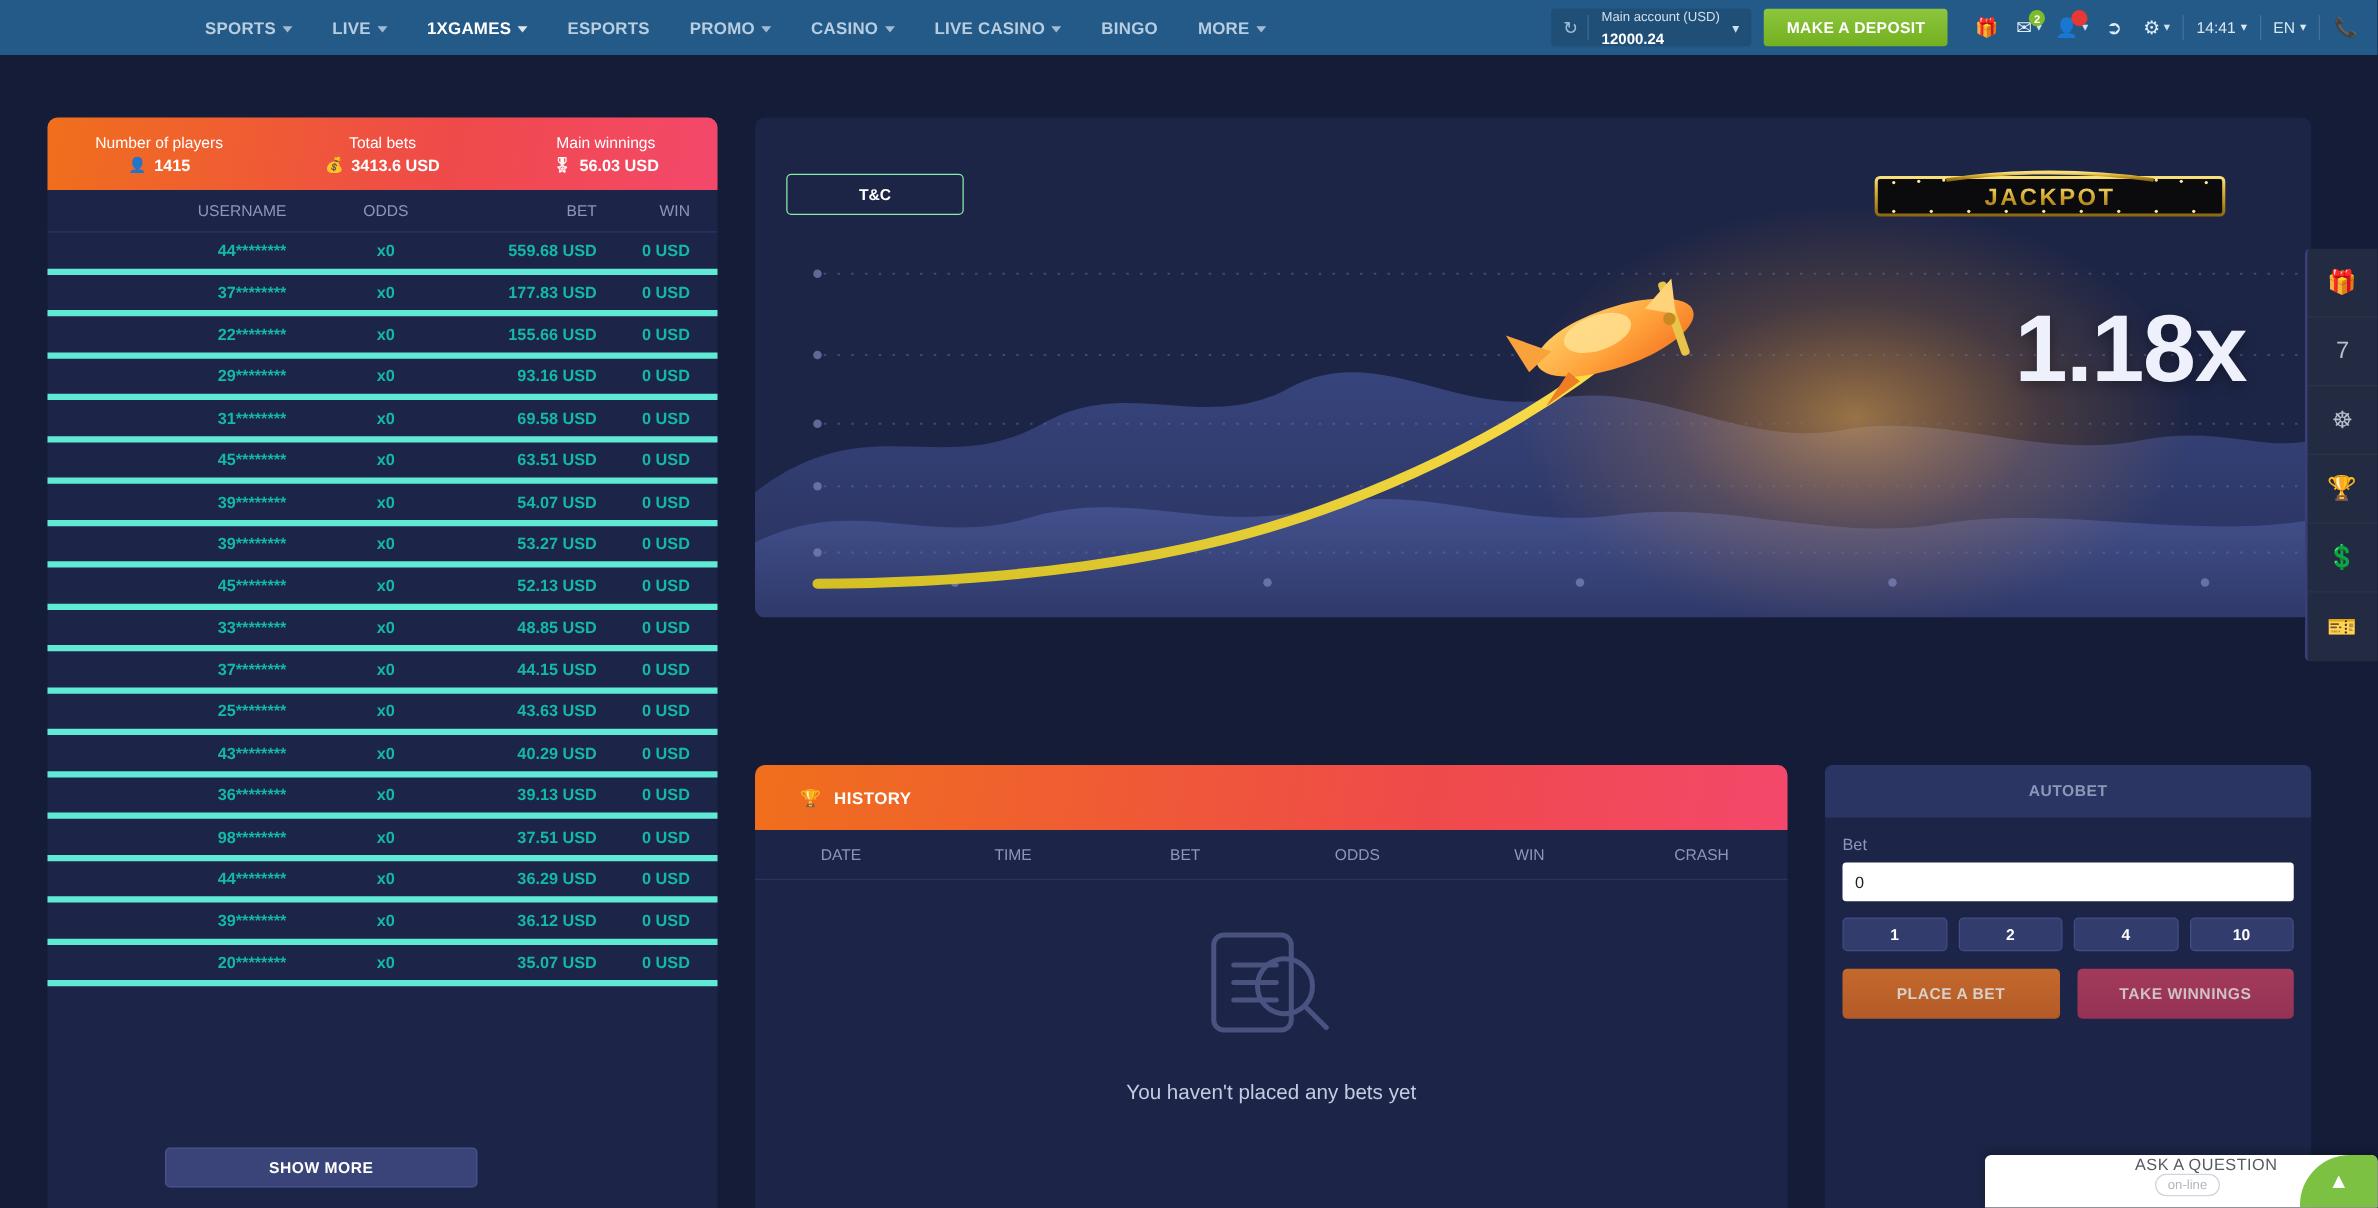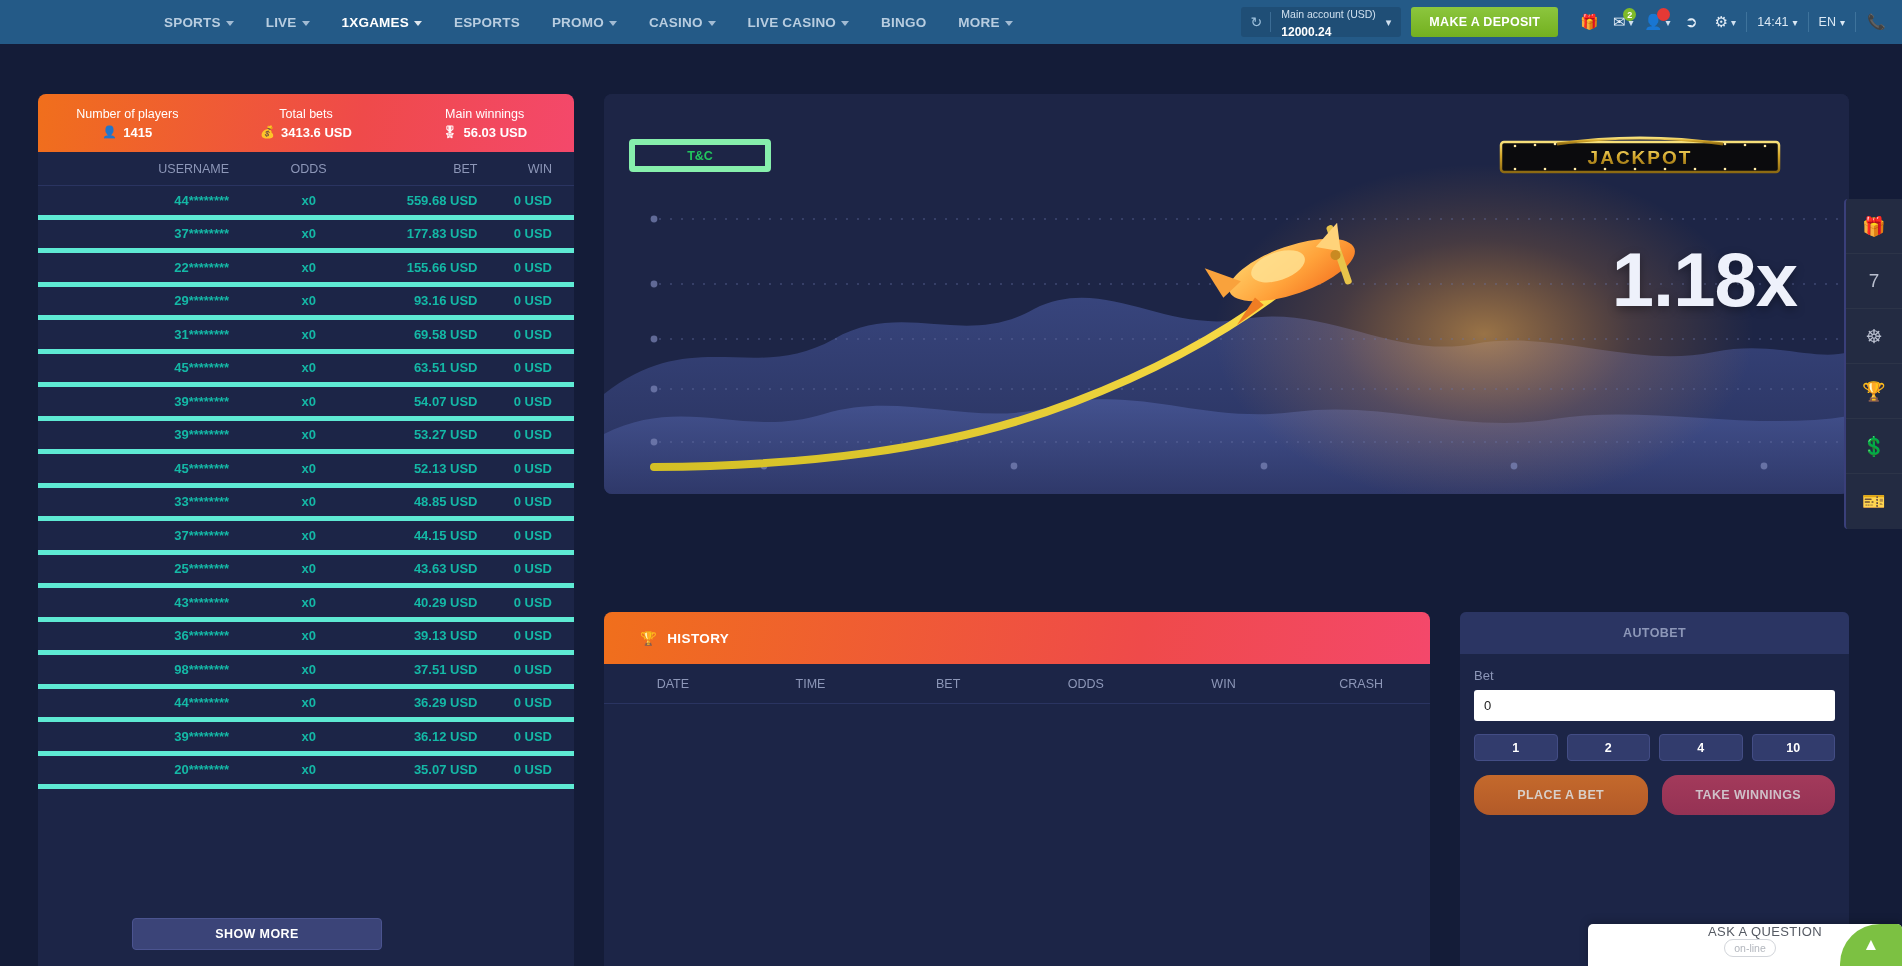--- a/index.html
+++ b/index.html
@@ -107,22 +107,22 @@
   }
 
   
   .game-wrap {
     position:absolute; left:604px; top:50px; width:1245px; height:400px;
     background:#1d2546; border-radius:8px; overflow:hidden;
   }
   .game-canvas { position:absolute; inset:0; }
   .tc-btn {
     position:absolute; left:25px; top:45px; width:142px; height:33px;
-    background:transparent; border:6px solid #86efac; border-radius:4px;
-    color:#22c55e; font-size:12.5px; font-weight:bold; cursor:pointer;
+    background:transparent; border:1px solid #86efac; border-radius:4px;
+    color:#ffffff; font-size:12.5px; font-weight:bold; cursor:pointer;
   }
   .jackpot {
     position:absolute; right:68px; top:42px; width:282px; height:38px;
     border-radius:3px;
   }
   .multiplier {
     position:absolute; right:52px; top:142px;
     color:#eef1fb; font-size:76px; font-weight:bold; letter-spacing:-1px;
     text-shadow: 0 3px 10px rgba(0,0,0,.35);
   }
@@ -183,21 +183,21 @@
   }
   .chip-row { display:flex; gap:9px; padding:13px 14px 0 14px; }
   .chip {
     flex:1; height:27px; background:#323c6d; border:1px solid #434d85;
     border-radius:4px; color:#fff; font-size:12.5px; font-weight:bold; cursor:pointer;
   }
   .chip.clear { background:#d32027; border-color:#d32027; color:#fff; font-size:13px; }
   .chip.spacer { visibility:hidden; border:none; background:none; }
   .act-row { display:flex; gap:14px; padding:14px 14px 0 14px; }
   .act {
-    flex:1; height:40px; border:none; border-radius:16px;
+    flex:1; height:40px; border:none; border-radius:4px;
     font-size:12.5px; font-weight:bold; letter-spacing:.4px; cursor:pointer;
   }
   .act.bet { background:linear-gradient(#c4692c,#b35a28); color:#d8cfc8; }
   .act.win { background:linear-gradient(#a33a5b,#953254); color:#cfc0c8; }
 
   
   .chat {
     position:absolute; left:1588px; bottom:0; width:314px; height:42px;
     background:#ffffff; border-radius:5px 5px 0 0; display:flex; align-items:center;
     box-shadow:0 -2px 8px rgba(0,0,0,.25); overflow:hidden;flex-direction:column;
@@ -561,20 +561,31 @@
       <span>HISTORY</span>
     </div>
     <div class="hist-cols" id="histCols">
         <div>DATE</div>
         <div>TIME</div>
         <div>BET</div>
         <div>ODDS</div>
         <div>WIN</div>
         <div>CRASH</div>
       </div>
+    <div class="empty-wrap">
+      <svg width="104" height="96" viewBox="0 0 104 96">
+        <rect x="6" y="6" width="62" height="76" rx="8" fill="none" stroke="#4a5380" stroke-width="4"></rect>
+        <line x1="22" y1="30" x2="56" y2="30" stroke="#4a5380" stroke-width="4" stroke-linecap="round"></line>
+        <line x1="22" y1="44" x2="56" y2="44" stroke="#4a5380" stroke-width="4" stroke-linecap="round"></line>
+        <line x1="22" y1="58" x2="56" y2="58" stroke="#4a5380" stroke-width="4" stroke-linecap="round"></line>
+        <circle cx="63" cy="47" r="22" fill="none" stroke="#4a5380" stroke-width="4"></circle>
+        <line x1="79" y1="63" x2="96" y2="80" stroke="#4a5380" stroke-width="4" stroke-linecap="round"></line>
+      </svg>
+      <div class="empty-txt">You haven't placed any bets yet</div>
+    </div>
   </div>
 
   <div class="stake">
     <div class="tabs">
       <div class="tab off">AUTOBET</div>
     </div>
     <div class="bet-label">Bet</div>
     <input class="bet-input" value="0" style="">
 
     <div class="chip-row">

